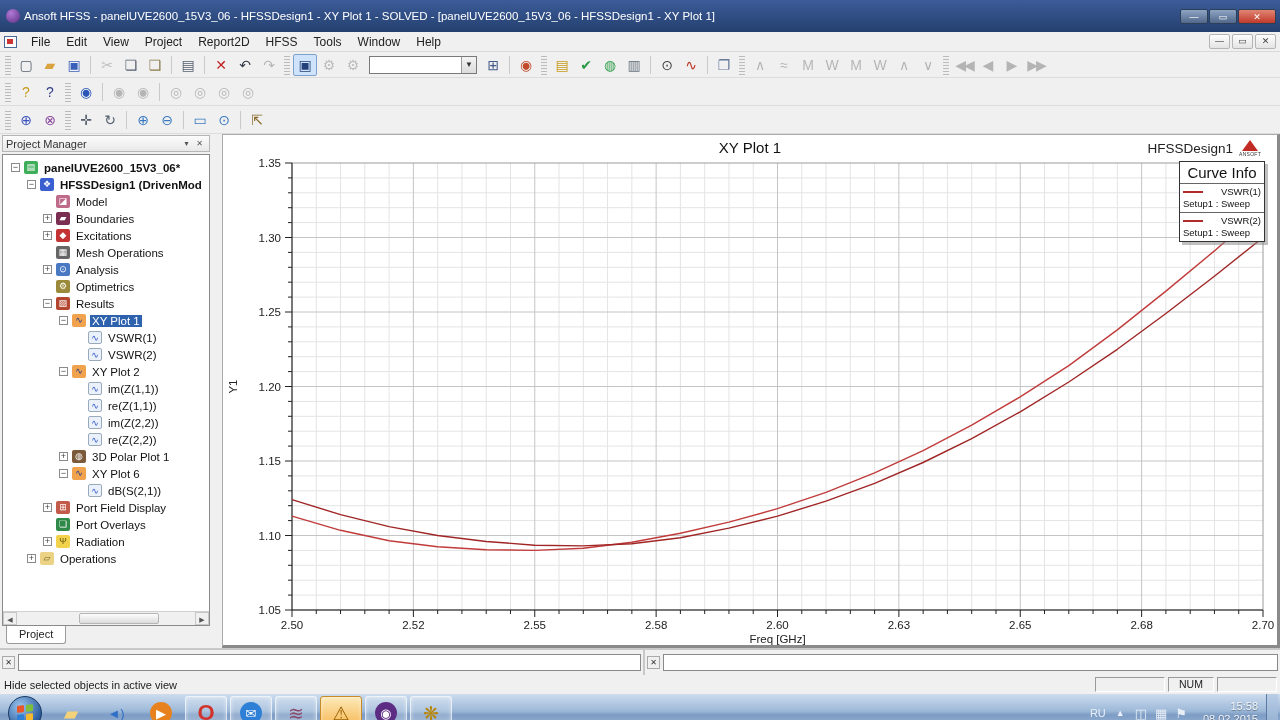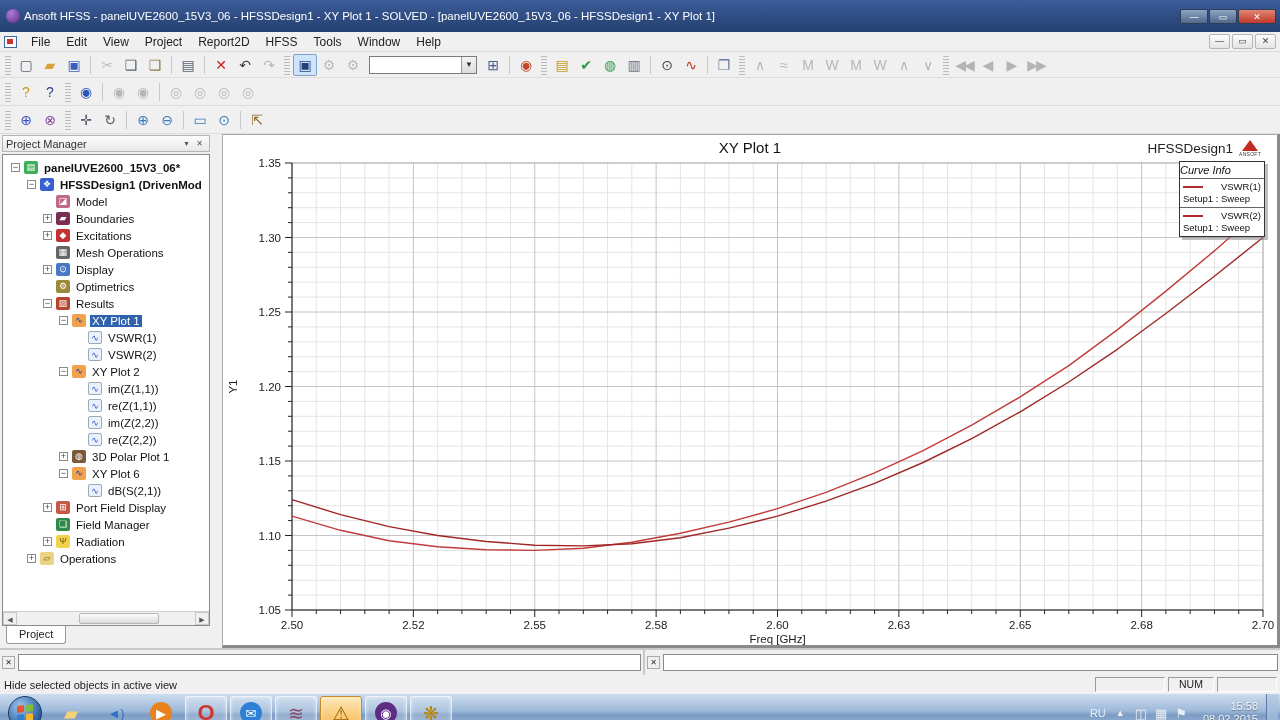--- a/index.html
+++ b/index.html
@@ -82,21 +82,21 @@
     font-size:15px; color:#111; }
   .chart-context { position:absolute; top:6px; right:44px; font-size:13.5px; color:#222; }
   .ansoft-logo { position:absolute; top:5px; right:16px; width:22px; text-align:center; }
   .ansoft-tri { width:0; height:0; margin:0 auto; border-left:8px solid transparent;
     border-right:8px solid transparent; border-bottom:11px solid #c22b23; }
   .ansoft-txt { font-size:5px; color:#333; letter-spacing:.3px; }
   #plot-svg { position:absolute; left:0; top:0; }
 
   .legend { position:absolute; left:956px; top:26px; width:86px; background:#fff;
     border:1px solid #333; box-shadow:3px 3px 0 rgba(130,130,130,.5); font-size:9.5px; color:#111; }
-  .lg-title { padding:2px 0; border-bottom:1px solid #666; font-size:11px;font-style:italic; }
+  .lg-title { text-align:center; padding:2px 0; border-bottom:1px solid #666; font-size:15px; }
   .lg-entry { padding:2px 3px 3px; }
   .lg-entry + .lg-entry { border-top:1px solid #666; }
   .lg-r1 { display:flex; align-items:center; }
   .sw { width:20px; height:2px; flex:none; margin-right:3px; }
   .lg-name { margin-left:auto; }
   .lg-detail { margin-top:1px; }
 
   
   .dockrow { height:27px; display:flex; background:#f0f0f0; border-top:2px solid #c8c8c8; }
   .dock { display:flex; align-items:center; padding:0 2px; }
@@ -282,21 +282,21 @@
               <span class="tree-label">Excitations</span>
             </div>
             <div class="tree-row" style="padding-left: 38px;">
               <span style="width: 13px; flex: 0 0 auto;"></span>
               <span class="tree-ico" style="color: rgb(255, 255, 255); background: rgb(102, 102, 102);">▦</span>
               <span class="tree-label">Mesh Operations</span>
             </div>
             <div class="tree-row" style="padding-left: 38px;">
               <span class="tree-exp">+</span>
               <span class="tree-ico" style="color: rgb(255, 255, 255); background: rgb(74, 121, 196);">⊙</span>
-              <span class="tree-label">Display</span>
+              <span class="tree-label">Analysis</span>
             </div>
             <div class="tree-row" style="padding-left: 38px;">
               <span style="width: 13px; flex: 0 0 auto;"></span>
               <span class="tree-ico" style="color: rgb(255, 255, 255); background: rgb(154, 138, 58);">⚙</span>
               <span class="tree-label">Optimetrics</span>
             </div>
             <div class="tree-row" style="padding-left: 38px;">
               <span class="tree-exp">−</span>
               <span class="tree-ico" style="color: rgb(255, 255, 255); background: rgb(180, 69, 47);">▨</span>
               <span class="tree-label">Results</span>
@@ -357,21 +357,21 @@
               <span class="tree-label">dB(S(2,1))</span>
             </div>
             <div class="tree-row" style="padding-left: 38px;">
               <span class="tree-exp">+</span>
               <span class="tree-ico" style="color: rgb(255, 255, 255); background: rgb(196, 90, 74);">⊞</span>
               <span class="tree-label">Port Field Display</span>
             </div>
             <div class="tree-row" style="padding-left: 38px;">
               <span style="width: 13px; flex: 0 0 auto;"></span>
               <span class="tree-ico" style="color: rgb(255, 255, 255); background: rgb(47, 138, 74);">❏</span>
-              <span class="tree-label">Field Manager</span>
+              <span class="tree-label">Port Overlays</span>
             </div>
             <div class="tree-row" style="padding-left: 38px;">
               <span class="tree-exp">+</span>
               <span class="tree-ico" style="color: rgb(106, 90, 16); background: rgb(242, 210, 74);">Ψ</span>
               <span class="tree-label">Radiation</span>
             </div>
             <div class="tree-row" style="padding-left: 22px;">
               <span class="tree-exp">+</span>
               <span class="tree-ico" style="color: rgb(122, 106, 32); background: rgb(236, 210, 133);">▱</span>
               <span class="tree-label">Operations</span>

